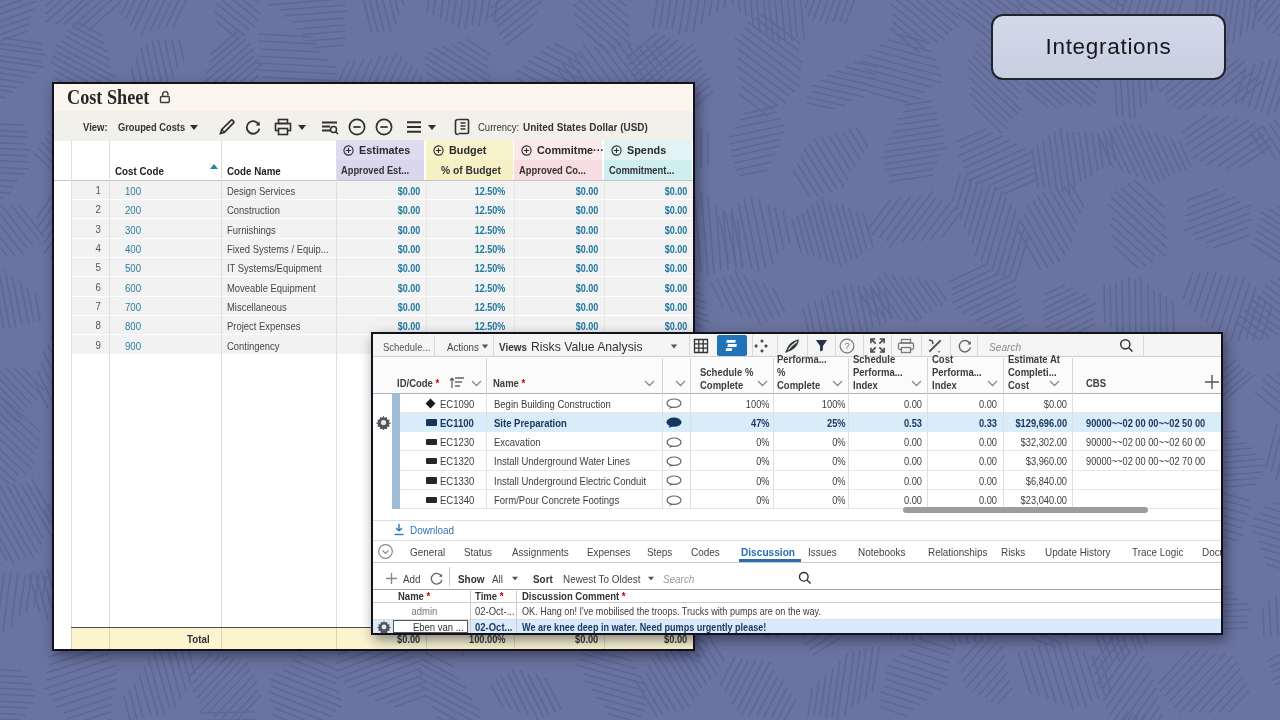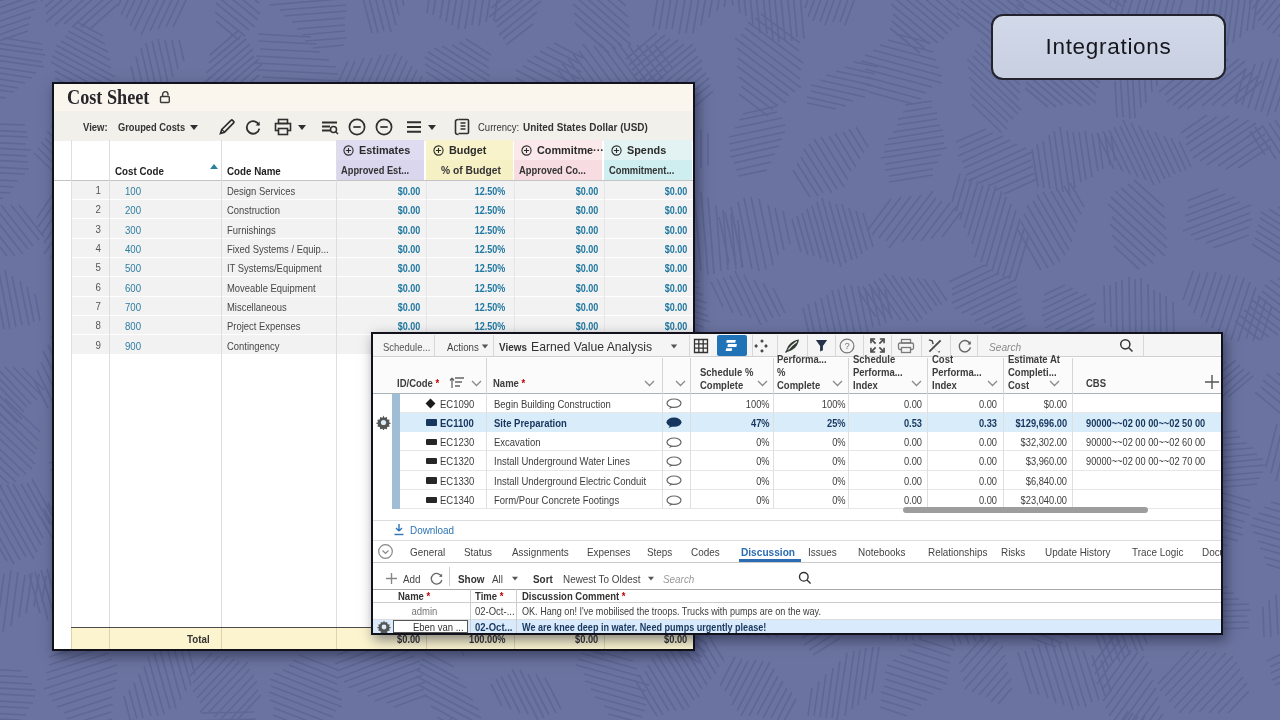--- a/index.html
+++ b/index.html
@@ -395,21 +395,21 @@
     <div class="abs" style="left:549.5px;top:544.1px;width:1px;height:20.9px;background:rgba(60,50,0,0.16)"></div>
 </div>
 <div class="win" id="w2" style="left:371px;top:332px;width:852px;height:303px">
 <div class="abs" style="left:0;top:0;width:848px;height:22.5px;background:#f5f5f5;border-bottom:1px solid #cfcfcf"></div>
     <div class="abs" style="top:6.5px;line-height:12px;font-size:11px;color:#555;white-space:nowrap;left:10px;transform:scaleX(0.86);transform-origin:left top;">Schedule...</div>
     <div class="abs vline" style="left:61px;top:1px;height:21px;background:#d8d8d8"></div>
     <div class="abs" style="top:6.5px;line-height:12px;font-size:11px;color:#444;white-space:nowrap;left:74px;transform:scaleX(0.88);transform-origin:left top;">Actions</div>
     <div class="abs caret" style="left:108px;top:9.5px;border-top-color:#555;transform:scale(.8)"></div>
     <div class="abs vline" style="left:120px;top:1px;height:21px;background:#d8d8d8"></div>
     <div class="abs" style="top:6.5px;line-height:12px;font-size:11px;color:#333;white-space:nowrap;font-weight:bold;left:126px;transform:scaleX(0.9);transform-origin:left top;">Views</div>
-    <div class="abs" style="top:6.5px;line-height:13.2px;font-size:12.2px;color:#333;white-space:nowrap;left:158px;">Earned Value Analysis</div>
+    <div class="abs" style="top:6.5px;line-height:13.2px;font-size:12.2px;color:#333;white-space:nowrap;left:158px;">Risks Value Analysis</div>
     <div class="abs caret" style="left:297px;top:9.5px;border-top-color:#555;transform:scale(.8)"></div>
     <div class="abs vline" style="left:316px;top:1px;height:21px;background:#d8d8d8"></div>
     <svg class="abs" width="16" height="16" style="left:320px;top:3.5px" viewBox="0 0 16 16">
       <path d="M1.5 1.5h13v13h-13zM1.5 5.8h13M1.5 10.2h13M5.8 1.5v13M10.2 1.5v13" fill="none" stroke="#333" stroke-width="1.3"></path>
     </svg>
     <div class="abs" style="left:344px;top:1px;width:30px;height:20.5px;background:#2173b8;border-radius:2px"></div>
 <svg class="abs" width="16" height="13" style="left:351px;top:5px" viewBox="0 0 16 13">
       <g transform="skewX(-12)">
         <path d="M3 2.3h9M5 6.5h9M4.2 10.7h6" stroke="#fff" stroke-width="2.8"></path>
       </g>

